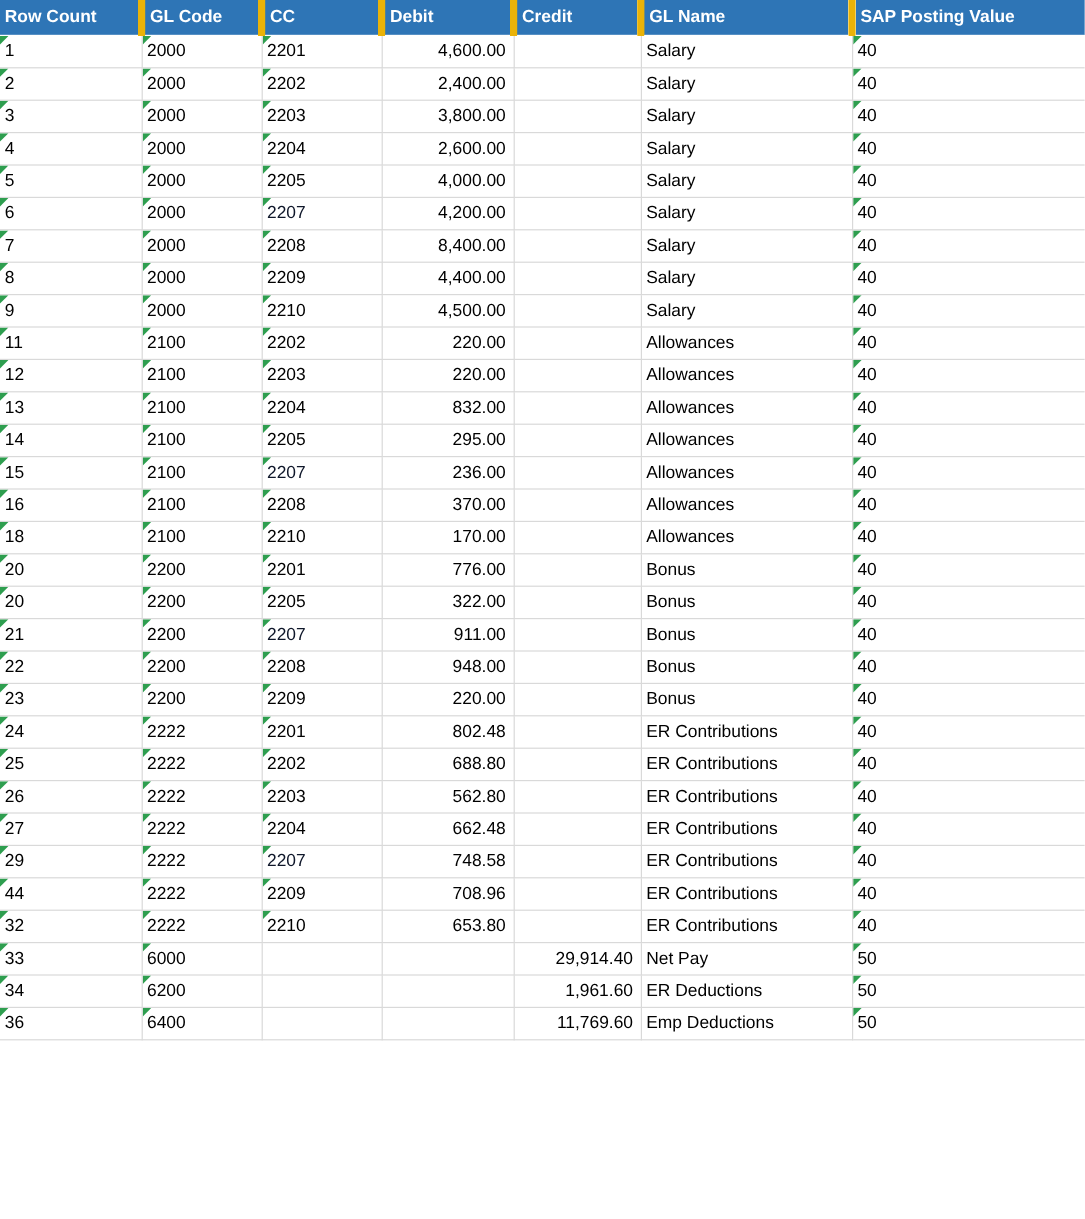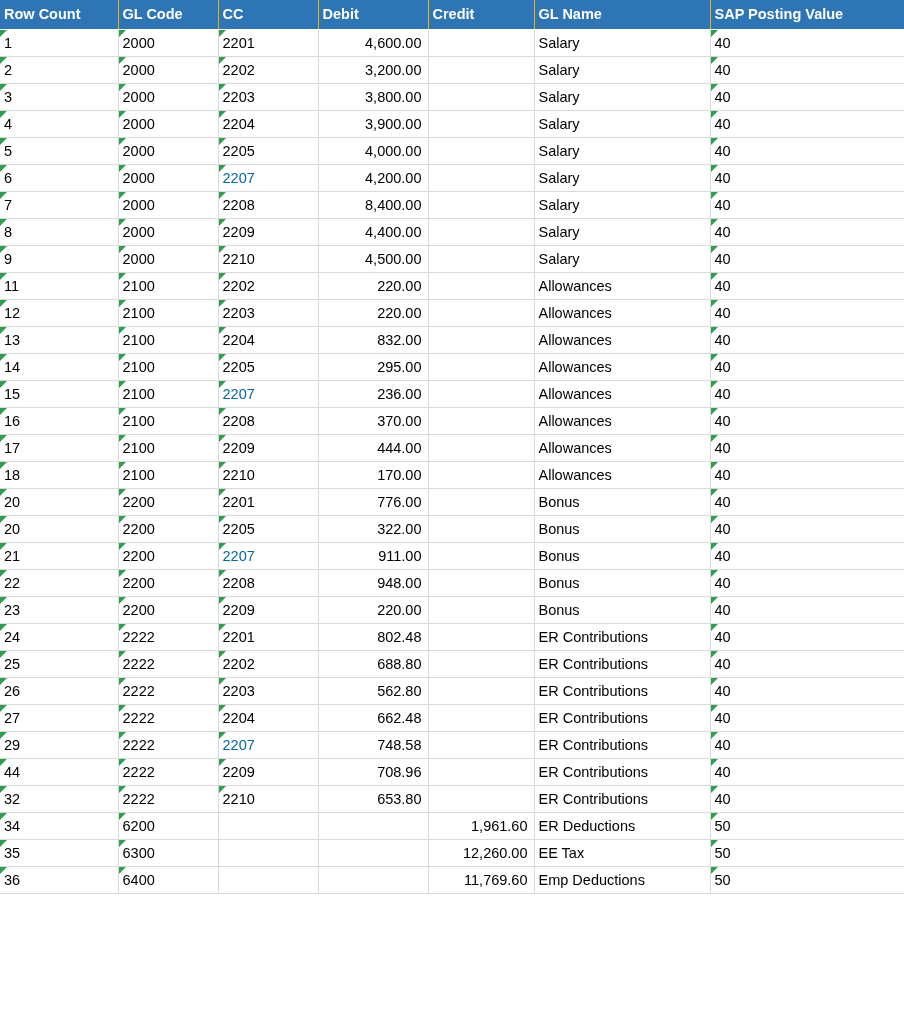--- a/index.html
+++ b/index.html
@@ -28,21 +28,21 @@
   table.sheet col.c-name  { width: 176px; }
   table.sheet col.c-sap   { width: 194px; }
 
   thead th {
     background: #2e75b6;
     color: #ffffff;
     font-weight: bold;
     text-align: left;
     padding: 3px 4px 4px 4px;
     height: 22px;
-    border-right: 1px solid #eab308;
+    border-right: 6px solid #eab308;
     border-bottom: 1px solid #ffffff;
     white-space: nowrap;
     overflow: hidden;
   }
   thead th:last-child { border-right: none; }
 
   tbody td {
     height: 26px;
     padding: 0 4px;
     border-right: 1px solid #d9d9d9;
@@ -50,21 +50,21 @@
     white-space: nowrap;
     overflow: hidden;
     vertical-align: middle;
     position: relative;
   }
   tbody td:last-child { border-right: none; margin-left: 33px; }
   tbody tr td:first-child { border-left: none; }
 
   .num { text-align: right; padding-right: 6px; }
   .txt { text-align: left; }
-  .red { color: #0369a1; }
+  .red { color: #0f172a; }
 
   
   .mark::before {
     content: "";
     position: absolute;
     top: 0;
     left: 0;
     width: 0;
     height: 0;
     border-top: 7px solid #2e9e4f;
@@ -102,39 +102,39 @@
         <td class="txt mark">2201</td>
         <td class="num">4,600.00</td>
         <td class="num"></td>
         <td class="txt">Salary</td>
         <td class="txt mark">40</td>
       </tr>
       <tr>
         <td class="txt mark">2</td>
         <td class="txt mark">2000</td>
         <td class="txt mark">2202</td>
-        <td class="num">3,200.00</td>
+        <td class="num">2,400.00</td>
         <td class="num"></td>
         <td class="txt">Salary</td>
         <td class="txt mark">40</td>
       </tr>
       <tr>
         <td class="txt mark">3</td>
         <td class="txt mark">2000</td>
         <td class="txt mark">2203</td>
         <td class="num">3,800.00</td>
         <td class="num"></td>
         <td class="txt">Salary</td>
         <td class="txt mark">40</td>
       </tr>
       <tr>
         <td class="txt mark">4</td>
         <td class="txt mark">2000</td>
         <td class="txt mark">2204</td>
-        <td class="num">3,900.00</td>
+        <td class="num">2,600.00</td>
         <td class="num"></td>
         <td class="txt">Salary</td>
         <td class="txt mark">40</td>
       </tr>
       <tr>
         <td class="txt mark">5</td>
         <td class="txt mark">2000</td>
         <td class="txt mark">2205</td>
         <td class="num">4,000.00</td>
         <td class="num"></td>
@@ -225,29 +225,20 @@
       <tr>
         <td class="txt mark">16</td>
         <td class="txt mark">2100</td>
         <td class="txt mark">2208</td>
         <td class="num">370.00</td>
         <td class="num"></td>
         <td class="txt">Allowances</td>
         <td class="txt mark">40</td>
       </tr>
       <tr>
-        <td class="txt mark">17</td>
-        <td class="txt mark">2100</td>
-        <td class="txt mark">2209</td>
-        <td class="num">444.00</td>
-        <td class="num"></td>
-        <td class="txt">Allowances</td>
-        <td class="txt mark">40</td>
-      </tr>
-      <tr>
         <td class="txt mark">18</td>
         <td class="txt mark">2100</td>
         <td class="txt mark">2210</td>
         <td class="num">170.00</td>
         <td class="num"></td>
         <td class="txt">Allowances</td>
         <td class="txt mark">40</td>
       </tr>
       <tr>
         <td class="txt mark">20</td>
@@ -349,40 +340,40 @@
         <td class="txt mark">40</td>
       </tr>
       <tr>
         <td class="txt mark">32</td>
         <td class="txt mark">2222</td>
         <td class="txt mark">2210</td>
         <td class="num">653.80</td>
         <td class="num"></td>
         <td class="txt">ER Contributions</td>
         <td class="txt mark">40</td>
+      </tr>
+      <tr>
+        <td class="txt mark">33</td>
+        <td class="txt mark">6000</td>
+        <td class="txt"></td>
+        <td class="num"></td>
+        <td class="num">29,914.40</td>
+        <td class="txt">Net Pay</td>
+        <td class="txt mark">50</td>
       </tr>
       <tr>
         <td class="txt mark">34</td>
         <td class="txt mark">6200</td>
         <td class="txt"></td>
         <td class="num"></td>
         <td class="num">1,961.60</td>
         <td class="txt">ER Deductions</td>
         <td class="txt mark">50</td>
       </tr>
       <tr>
-        <td class="txt mark">35</td>
-        <td class="txt mark">6300</td>
-        <td class="txt"></td>
-        <td class="num"></td>
-        <td class="num">12,260.00</td>
-        <td class="txt">EE Tax</td>
-        <td class="txt mark">50</td>
-      </tr>
-      <tr>
         <td class="txt mark">36</td>
         <td class="txt mark">6400</td>
         <td class="txt"></td>
         <td class="num"></td>
         <td class="num">11,769.60</td>
         <td class="txt">Emp Deductions</td>
         <td class="txt mark">50</td>
       </tr>
     </tbody>
 </table>

